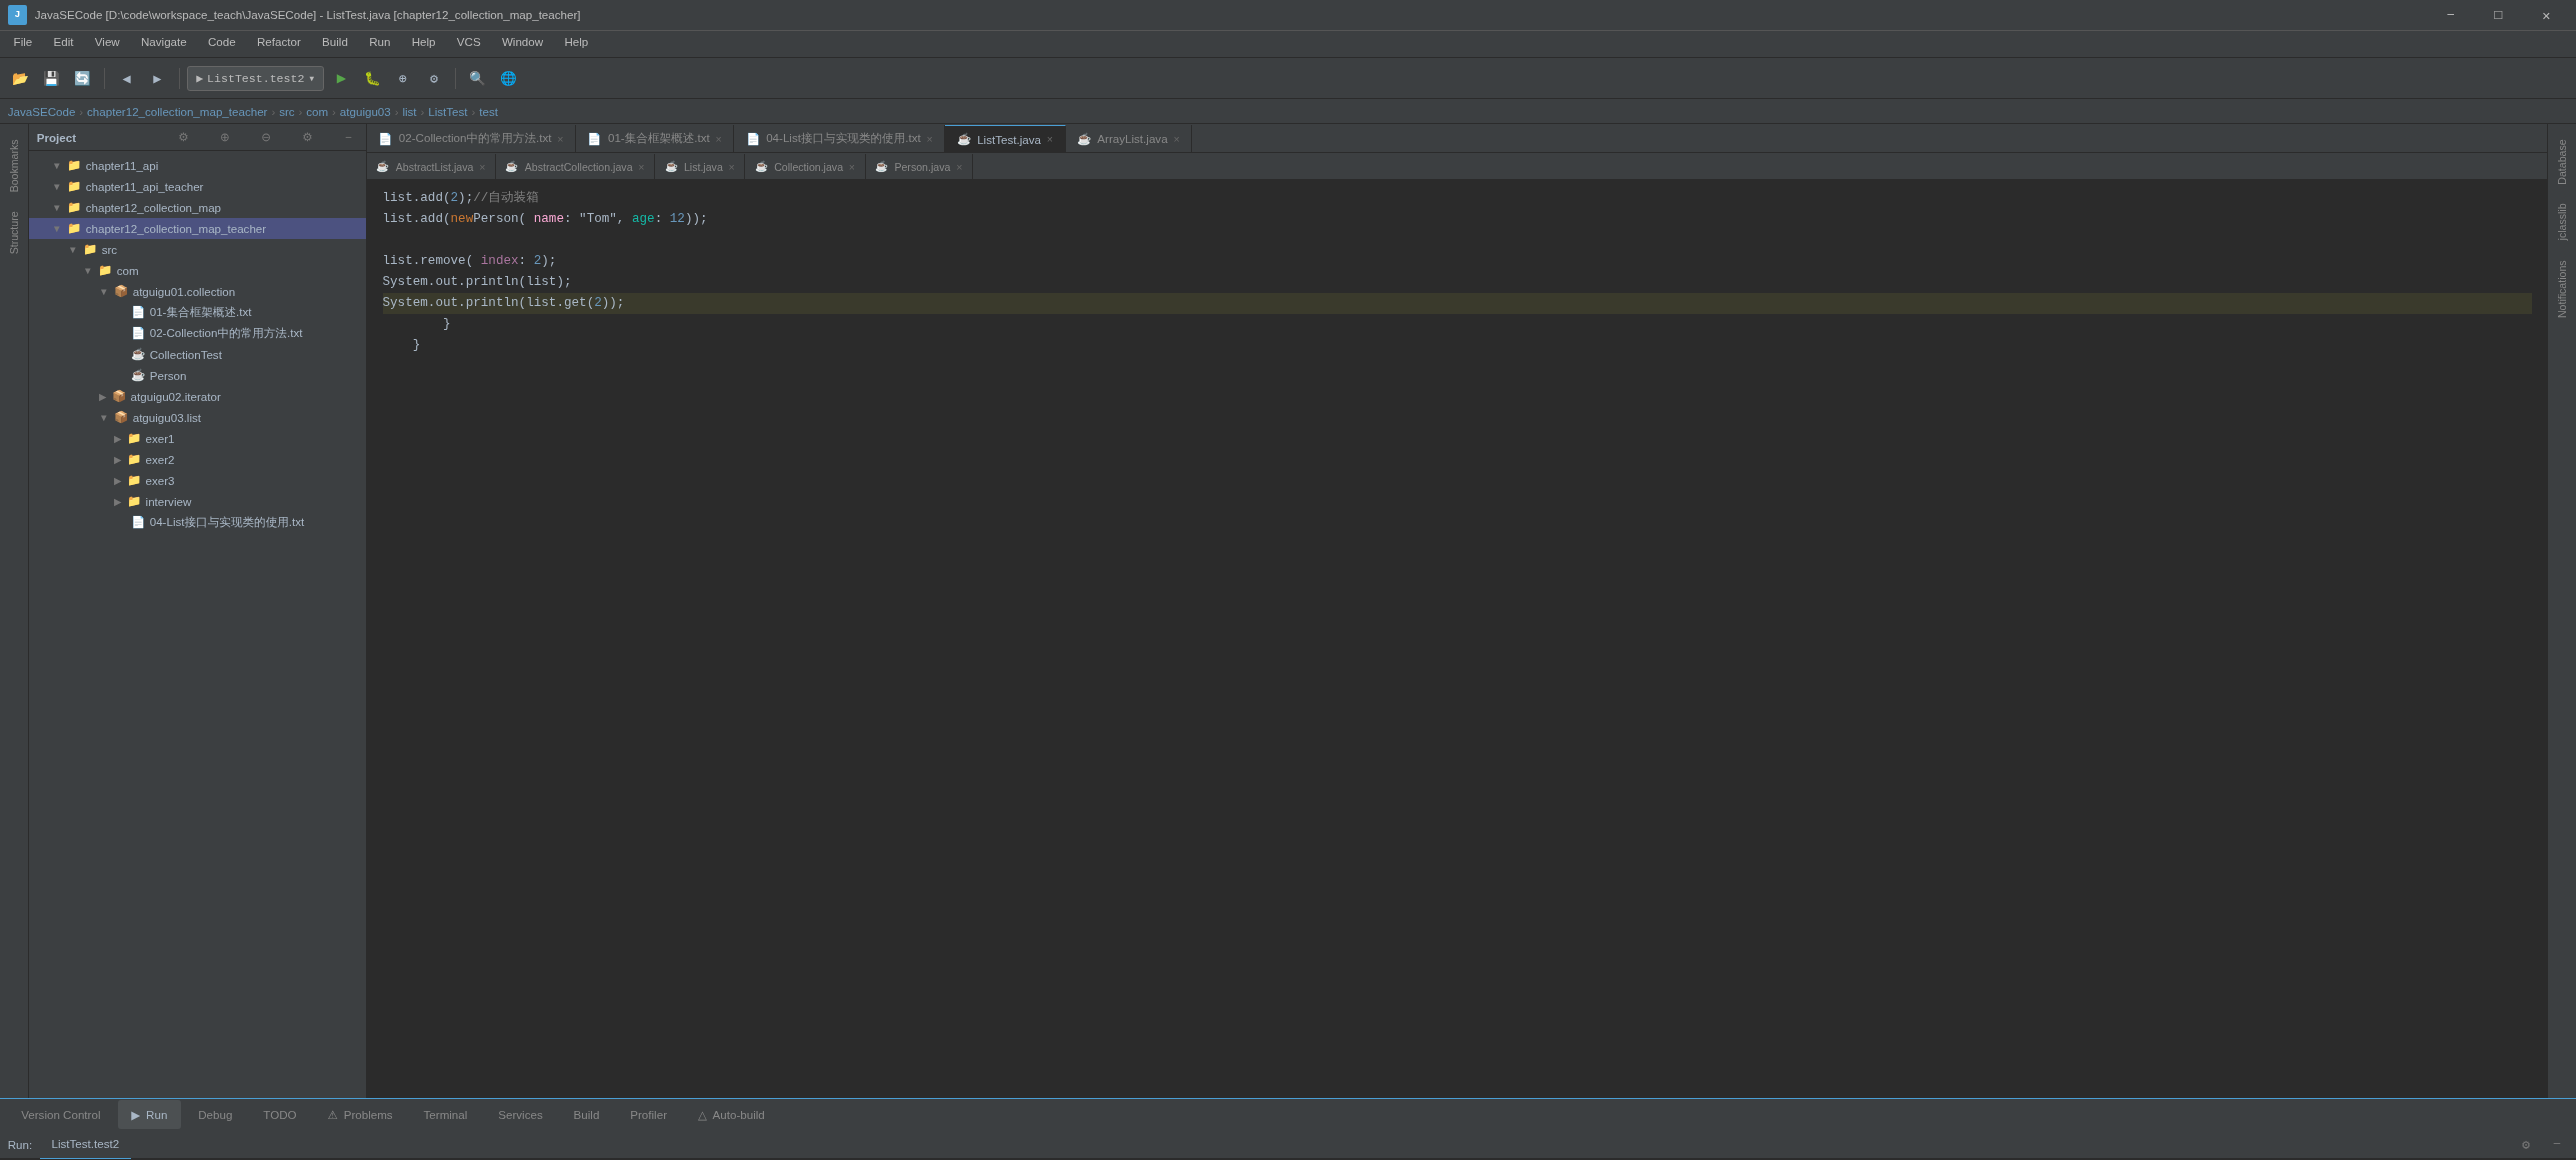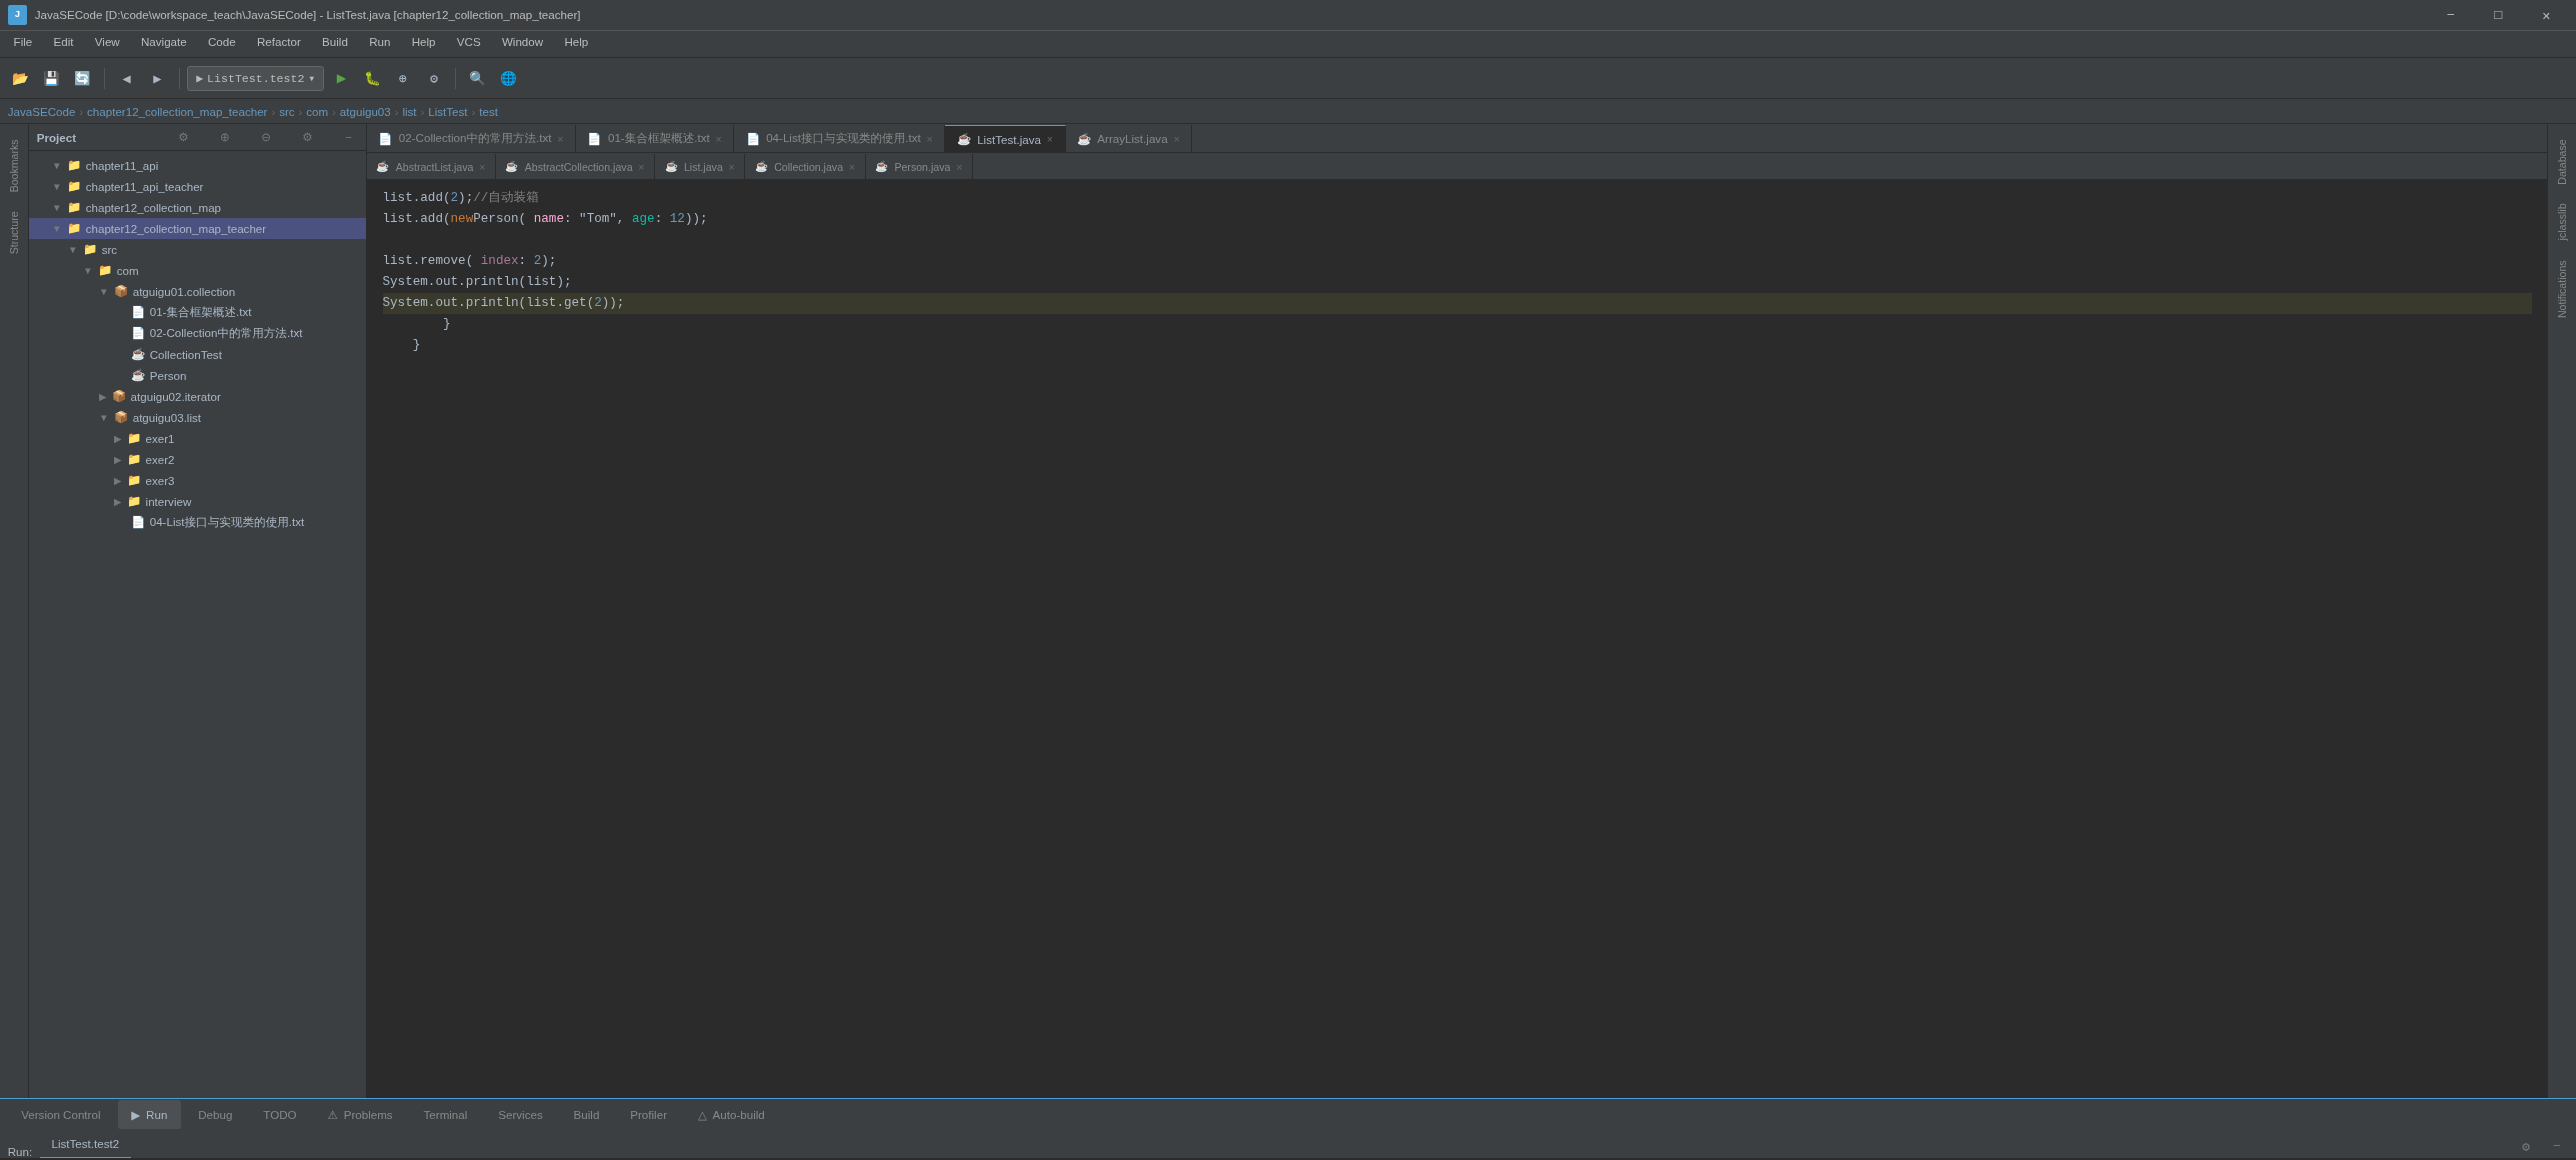--- a/index.html
+++ b/index.html
@@ -704,21 +704,21 @@
       </div>
       <div class="bottom-tab">
         <span>Profiler</span>
       </div>
       <div class="bottom-tab">
         <span class="bottom-tab-icon">△</span>
         <span>Auto-build</span>
       </div>
     </div>
 
-  <div style="display: flex; align-items: flex-end; height: 29px; background: rgb(60, 63, 65); border-bottom: 1px solid rgb(43, 43, 43); padding: 0px 7.7px; gap: 7.7px; width: 100%;">
+  <div style="display: flex; align-items: center; height: 29px; background: rgb(60, 63, 65); border-bottom: 1px solid rgb(43, 43, 43); padding: 0px 7.7px; gap: 7.7px; width: 100%;">
       <span style="color: rgb(169, 183, 198); font-size: 11.6px; font-family: &quot;Segoe UI&quot;, sans-serif;">Run:</span>
       <div style="height: 29px; display: flex; align-items: center; padding: 0px 11.6px; color: rgb(169, 183, 198); font-size: 11.6px; font-family: &quot;Segoe UI&quot;, sans-serif; cursor: pointer; border-bottom: 1.9px solid rgb(74, 159, 213);">ListTest.test2</div>
       <div style="margin-left: auto; width: 23px; height: 23px; display: flex; align-items: center; justify-content: center; color: rgb(119, 119, 119); cursor: pointer; font-size: 13.5px;">⚙</div>
       <div style="width: 23px; height: 23px; display: flex; align-items: center; justify-content: center; color: rgb(119, 119, 119); cursor: pointer; font-size: 13.5px;">−</div>
     </div>
 
 </div>
 
 
 </body></html>

